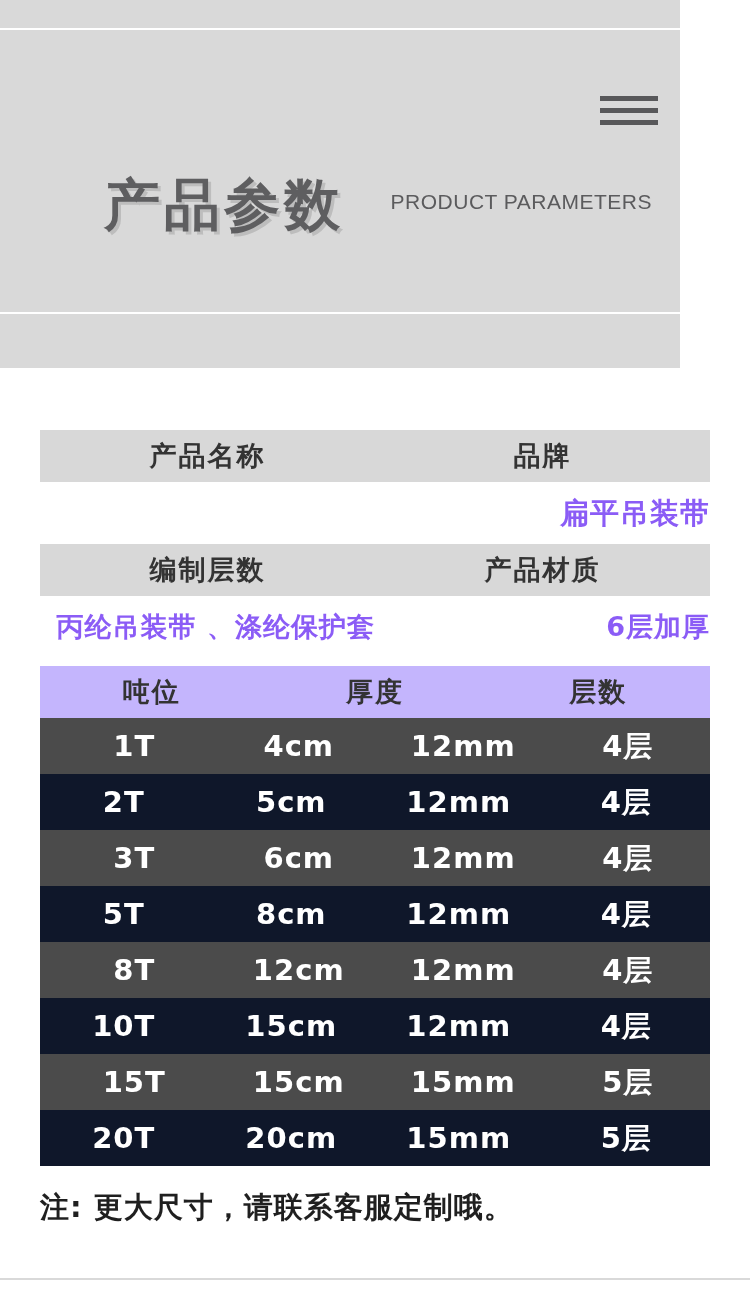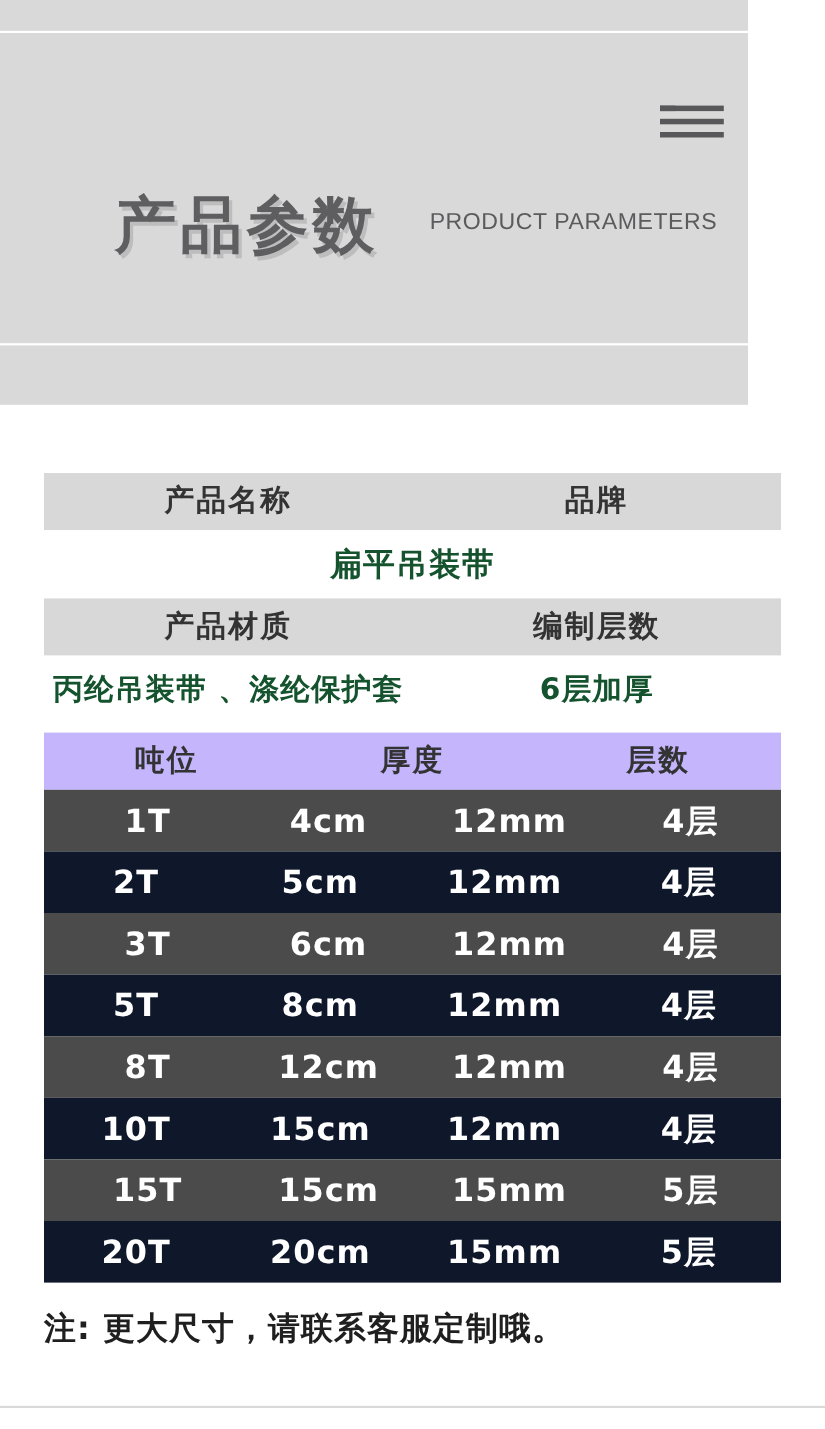--- a/index.html
+++ b/index.html
@@ -100,21 +100,21 @@
     background: #d8d8d8;
     height: 52px;
     line-height: 52px;
   }
   .pair-head .cell { font-size: 27px; color: #333; letter-spacing: 2px; }
   .pair-value {
     background: #ffffff;
     height: 62px;
     line-height: 62px;
   }
-  .pair-value .cell { font-size: 29px; color: #14532d; letter-spacing: 1px; }
+  .pair-value .cell { font-size: 29px; color: #8b5cf6; letter-spacing: 1px; text-align: right; }
   .pair-value.small .cell { font-size: 27px; }
 
   
   .spec-table { width: 670px; margin-top: 8px; }
   .spec-head {
     display: flex;
     background: #c4b5fd;
     height: 52px;
     line-height: 52px;
   }
@@ -184,22 +184,22 @@
 
   <div class="pair-row pair-head">
     <div class="cell">产品名称</div>
     <div class="cell">品牌</div>
   </div>
   <div class="pair-row pair-value">
     <div class="cell">扁平吊装带</div>
   </div>
 
   <div class="pair-row pair-head">
+    <div class="cell">编制层数</div>
     <div class="cell">产品材质</div>
-    <div class="cell">编制层数</div>
   </div>
   <div class="pair-row pair-value small">
     <div class="cell">丙纶吊装带 、涤纶保护套</div>
     <div class="cell">6层加厚</div>
   </div>
 
   <div class="spec-table">
     <div class="spec-head">
       <div>吨位</div>
       <div>厚度</div>

